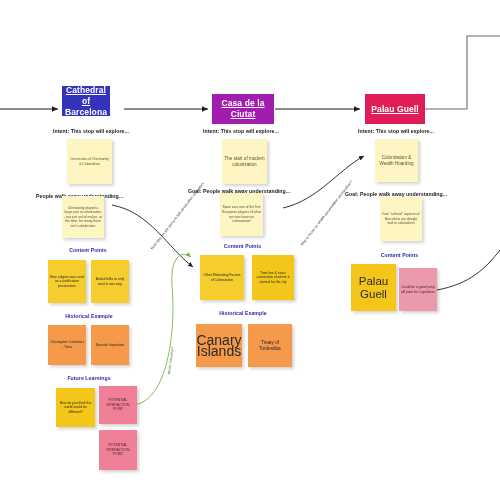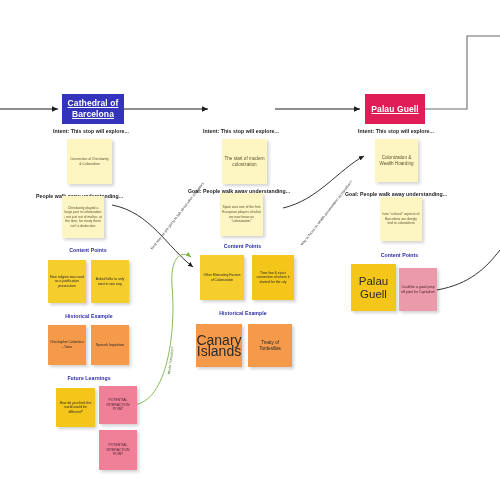--- a/index.html
+++ b/index.html
@@ -125,21 +125,21 @@
 
     <path d="M437,290 C470,284 486,268 500,250" stroke="#1d1d1d" stroke-width=".9" fill="none"></path>
   </svg>
 
   <div class="edge-label" style="left:150px; top:248px; transform:rotate(-52deg);">Next stop we are going to talk about other motivators</div>
 
   <div class="edge-label" style="left:300px; top:244px; transform:rotate(-52deg);">Way to focus on wealth accumulation as transition?</div>
 
   <div class="edge-label green" style="left:167px; top:374px; transform:rotate(-82deg);">World Transition?</div>
 
-  <div class="node node-blue" style="left:62px; top:94px; width:62px; height:30px;">Cathedral of Barcelona</div>
+  <div class="node node-blue" style="left:62px; top:86px; width:48px; height:30px;">Cathedral of Barcelona</div>
 
   <div class="caption" style="left:53px; top:128px;">Intent: This stop will explore...</div>
 
   <div class="sticky s-cream t-4" style="left:67px; top:139px; width:45px; height:45px;">Connection of Christianity &amp; Colonialism</div>
 
   <div class="caption" style="left:36px; top:193px;">People walk away understanding...</div>
 
   <div class="sticky s-cream t-4" style="left:62px; top:196px; width:42px; height:42px;">Christianity played a large part in colonization - not just out of malice, at the time, for many there isn't a distinction</div>
 
   <div class="caption accent center" style="left:63px; top:247px; width:50px;">Content Points</div>
@@ -151,20 +151,21 @@
 
   <div class="sticky s-orange t-4" style="left:48px; top:325px; width:38px; height:40px;">Christopher Columbus - Taino</div>
   <div class="sticky s-orange t-4" style="left:91px; top:325px; width:38px; height:40px;">Spanish Inquisition</div>
 
   <div class="caption accent center" style="left:56px; top:375px; width:66px;">Future Learnings</div>
 
   <div class="sticky s-gold t-4" style="left:56px; top:388px; width:39px; height:39px;">How do you think the world would be different?</div>
   <div class="sticky s-pink t-4" style="left:99px; top:386px; width:38px; height:38px;">POTENTIAL INTERACTION POINT</div>
   <div class="sticky s-pink t-4" style="left:99px; top:430px; width:38px; height:40px;">POTENTIAL INTERACTION POINT</div>
 
+  <div class="node node-purple" style="left:212px; top:94px; width:62px; height:30px;">Casa de la Ciutat</div>
 
   <div class="caption" style="left:203px; top:128px;">Intent: This stop will explore...</div>
 
   <div class="sticky s-cream t-5" style="left:222px; top:139px; width:45px; height:45px;">The start of modern colonization</div>
 
   <div class="caption" style="left:188px; top:188px;">Goal: People walk away understanding...</div>
 
   <div class="sticky s-cream t-4" style="left:220px; top:193px; width:43px; height:43px;">Spain was one of the first European players of what we now know as "colonization"</div>
 
   <div class="caption accent center" style="left:215px; top:243px; width:55px;">Content Points</div>

